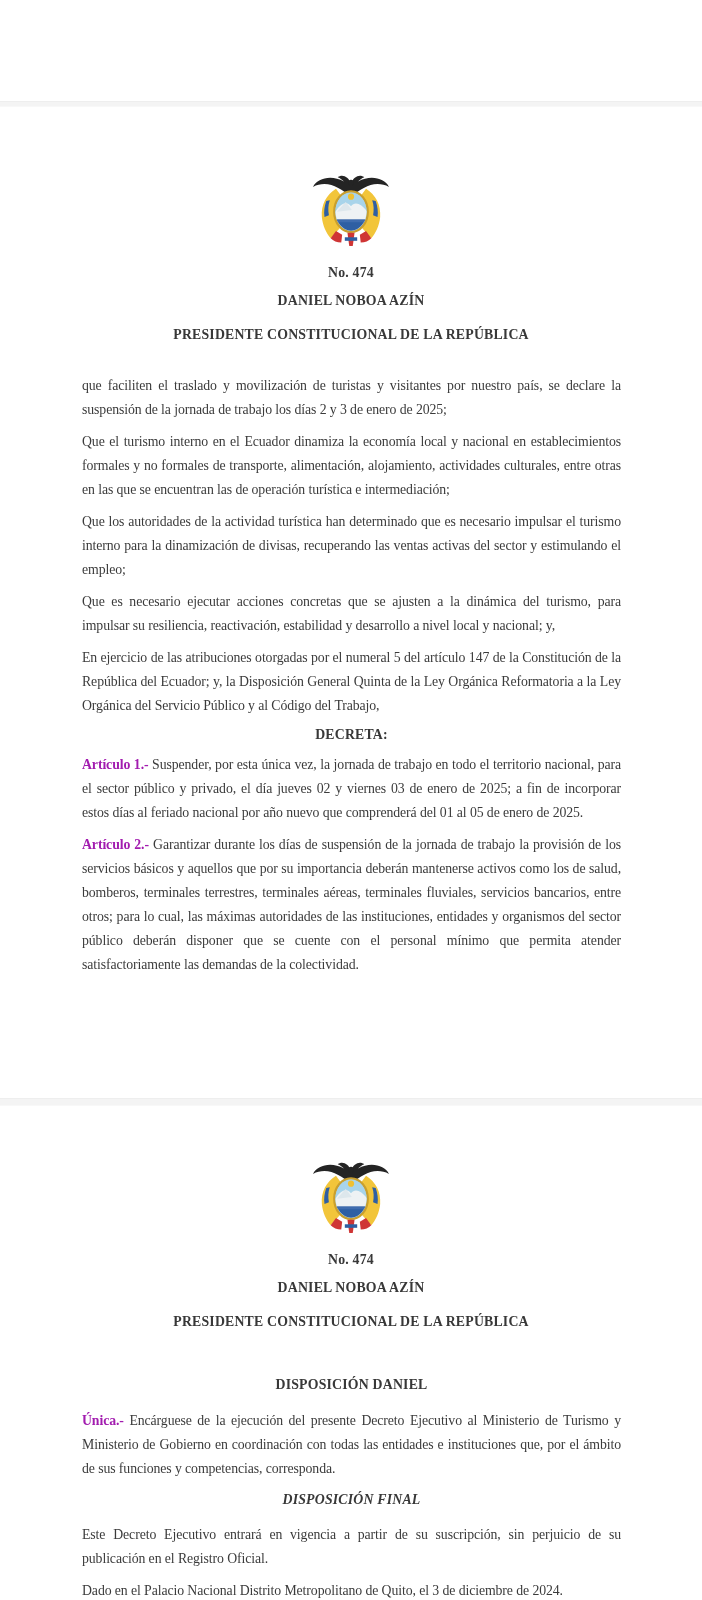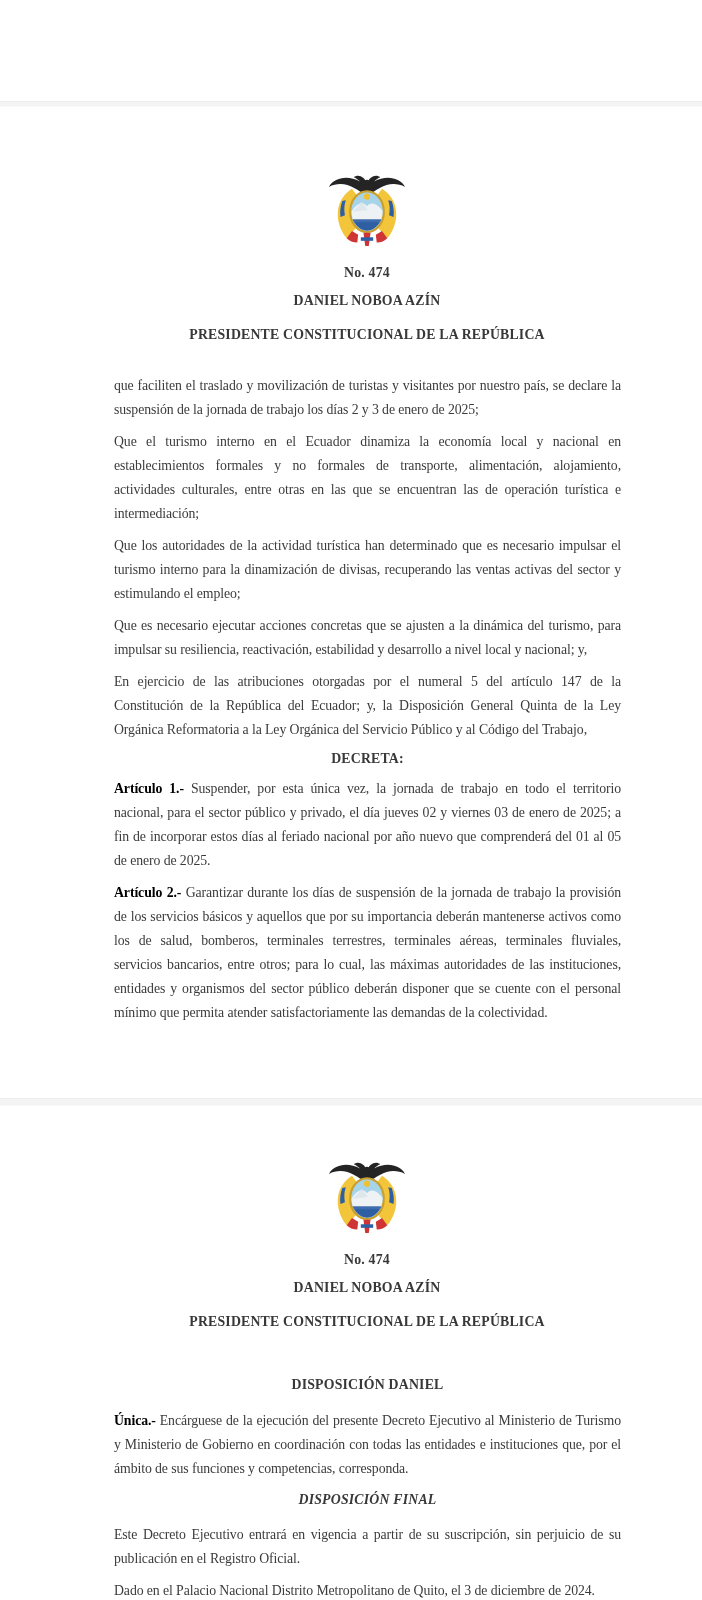--- a/index.html
+++ b/index.html
@@ -21,21 +21,20 @@
     position: absolute; left: 0; width: 702px;
     background: #f4f4f4;
     border-top: 1px solid #eeeeee;
     border-bottom: 1px solid #f8f8f8;
   }
   #sep1 { top: 101px; height: 6px; }
   #sep2 { top: 1098px; height: 8px; }
   .page {
     position: absolute; left: 0; width: 702px;
     background: #ffffff;
-    padding-left: 32px;
   }
   #page1 { top: 107px; height: 991px; }
   #page2 { top: 1106px; height: 494px; }
   .page-inner { padding: 0 81px 0 82px; }
   .seal-wrap { text-align: center; }
   #page1 .seal-wrap { padding-top: 64px; }
   #page2 .seal-wrap { padding-top: 52px; }
   .seal { display: inline-block; width: 90px; height: 76px; }
   .doc-number, .doc-author, .doc-author-title, .center-heading {
     text-align: center;
@@ -50,21 +49,21 @@
   .doc-author-title { margin: 16px 0 0 0; }
   .body-block { margin-top: 30px; }
   .para {
     font-size: 13.8px;
     line-height: 24px;
     letter-spacing: -0.1px;
     text-align: justify;
     margin: 0 0 8px 0;
     color: #3b3b3b;
   }
-  .para .lead-bold { font-weight: bold; color: #000000; }
+  .para .lead-bold { font-weight: bold; color: #a21caf; }
   .h-decreta { margin: 7px 0 9px 0; }
   .h-general { margin: 45px 0 15px 0; }
   .h-final   { margin: 10px 0 14px 0; font-style: italic; }
   .unica-block { margin: 0; }
 </style>
 </head>
 <body>
 
 <div class="viewport">
 

